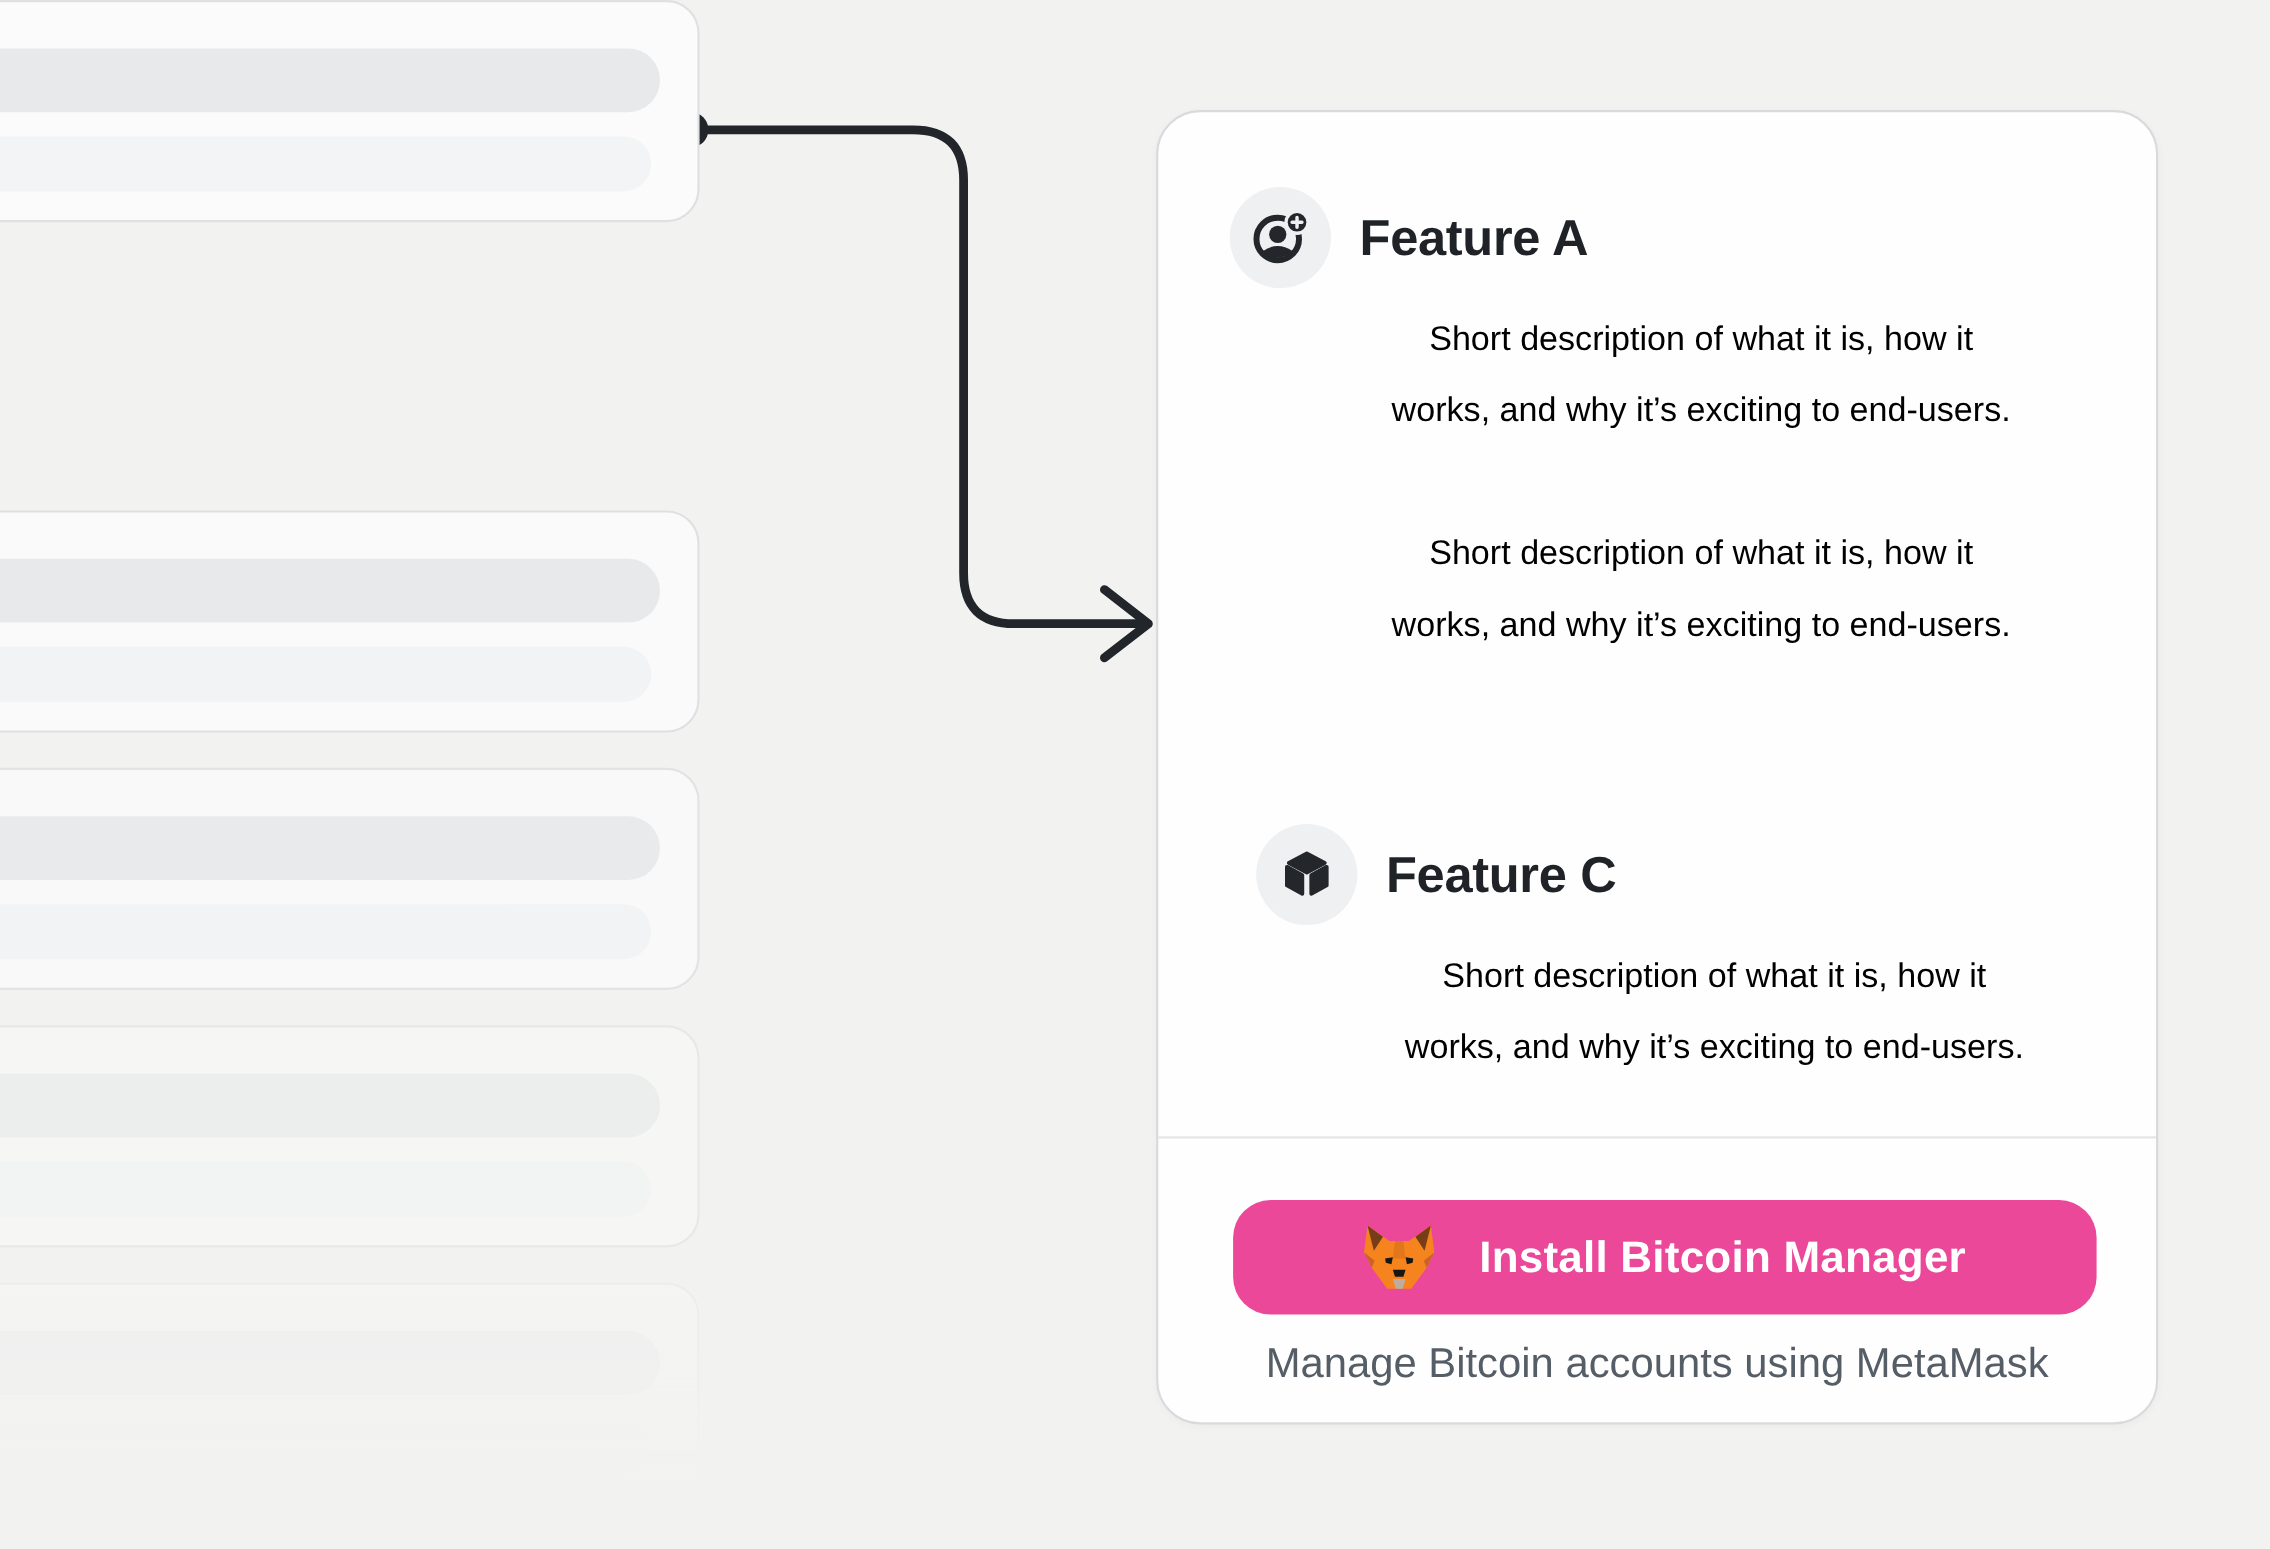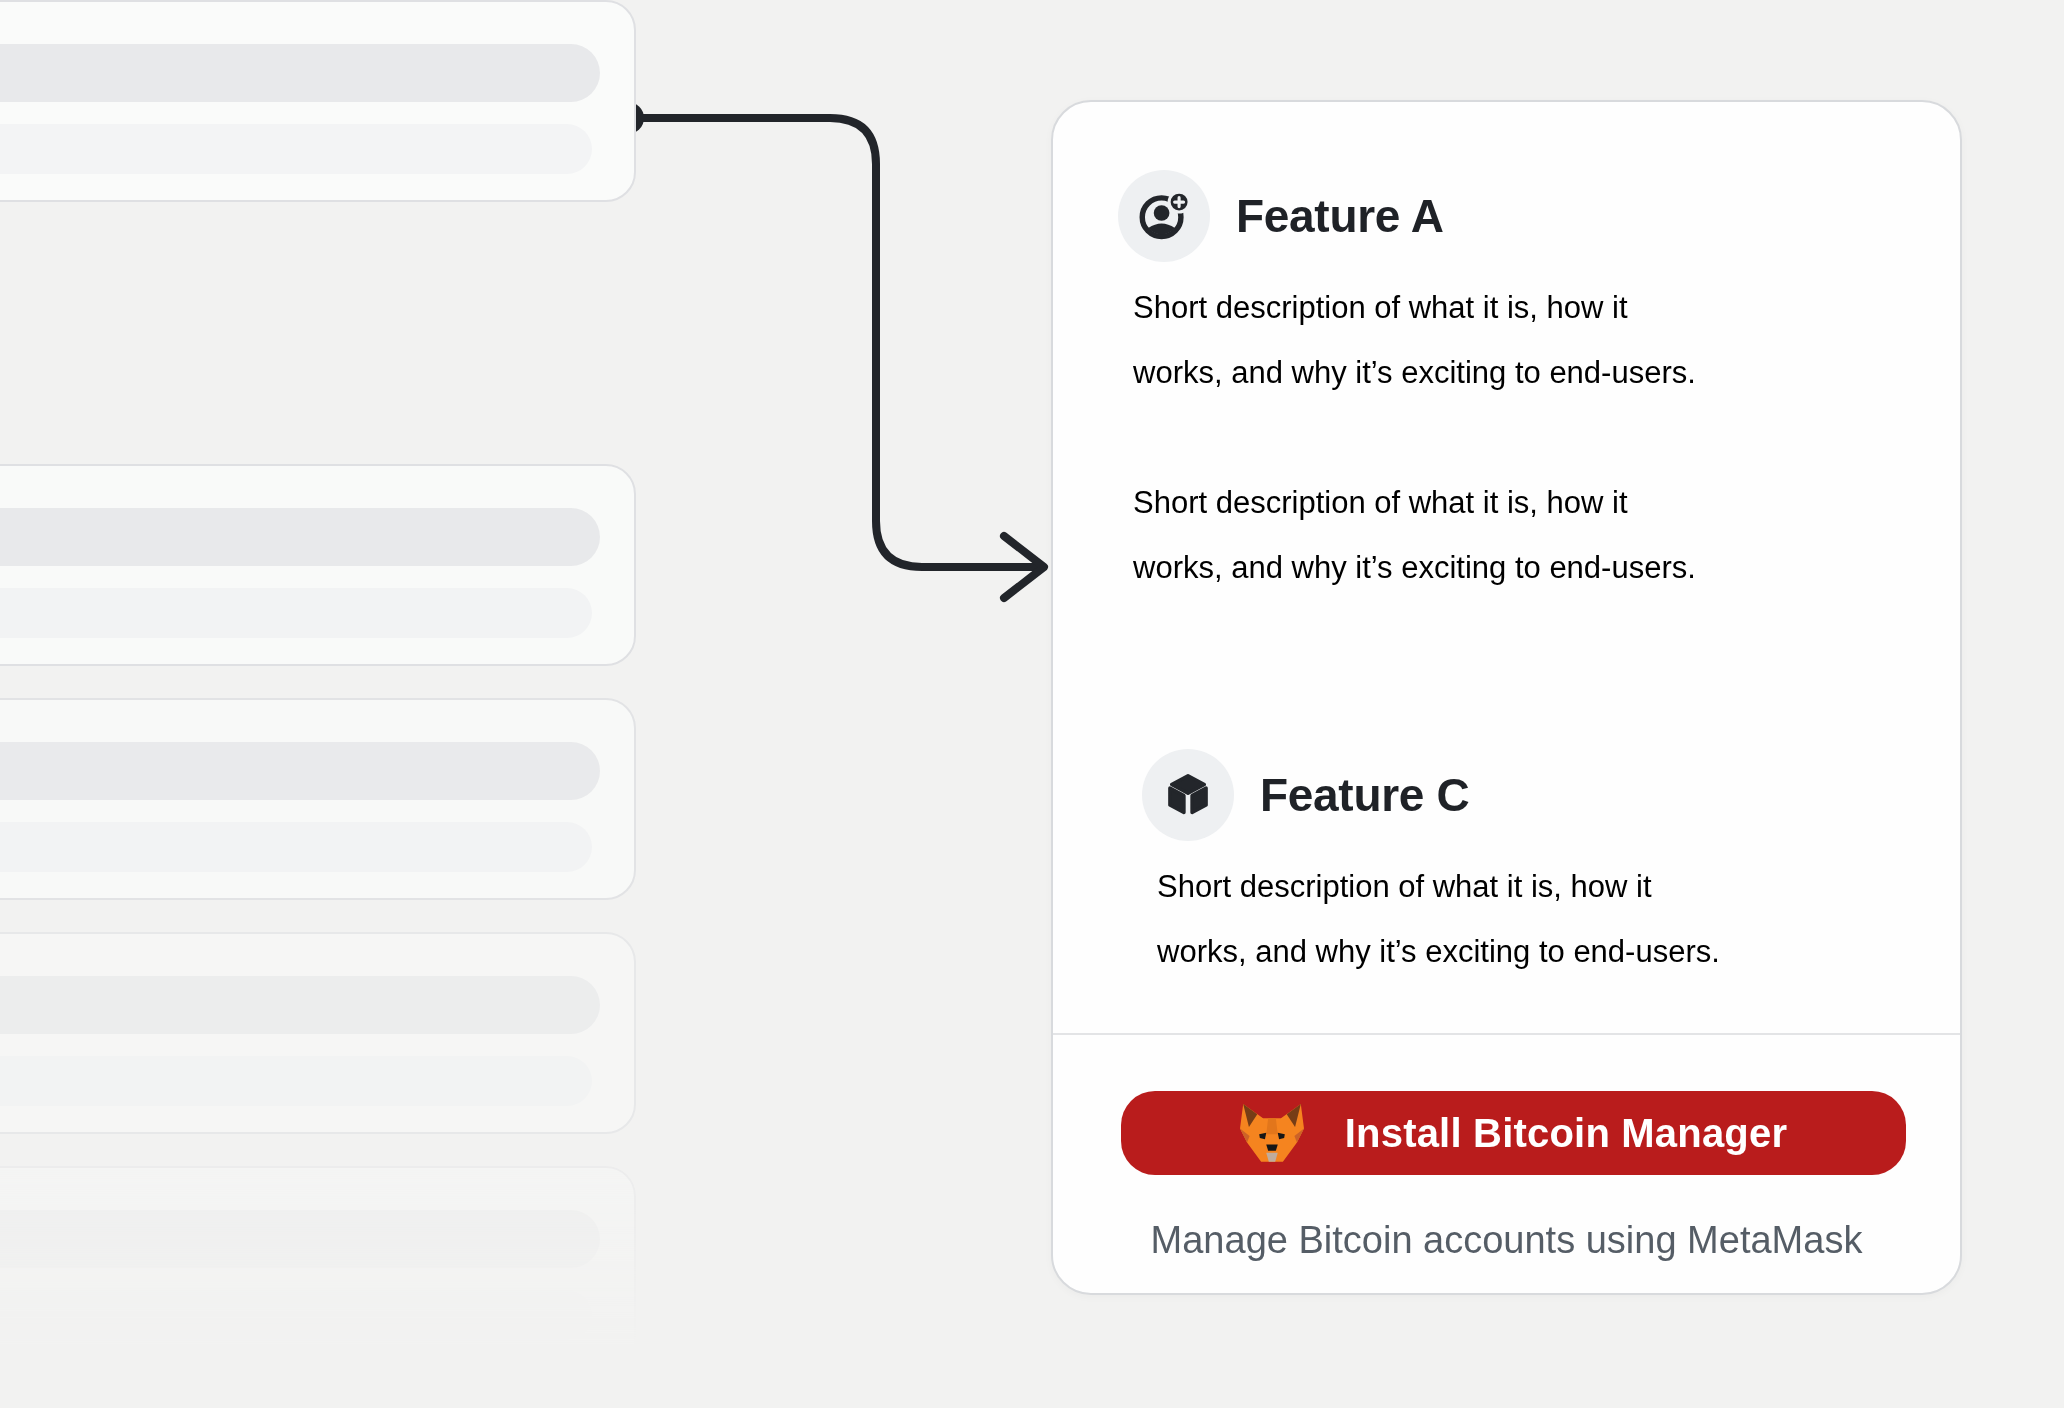--- a/index.html
+++ b/index.html
@@ -43,42 +43,42 @@
   .skel-line.a{top:42px;height:58px;width:682px;background:#e8e9eb;}
   .skel-line.b{top:122px;height:50px;width:674px;background:#f3f4f5;}
 
   
   .card{
     position:absolute;left:1051px;top:100px;width:911px;height:1195px;
     background:#fefefe;border:2px solid #d8dadd;border-radius:40px;
     box-sizing:border-box;
     box-shadow:0 2px 8px rgba(0,0,0,.03);
   }
-  .feature{position:absolute;left:0;right:0;}
+  .feature{position:absolute;left:0;right:0;text-align:center;}
   .feature.fa{top:68px;}
   .feature.fb{top:355px;}
   .feature.fc{top:647px;padding-left:24px;}
   .feature-row{display:flex;align-items:center;gap:26px;margin-left:65px;}
   .icon-circle{
     width:92px;height:92px;border-radius:50%;background:#eef0f2;
     display:flex;align-items:center;justify-content:center;flex:0 0 auto;
   }
   .feature-title{
     font-size:46px;font-weight:700;color:#1f2227;letter-spacing:-.3px;
   }
   .feature-desc{
     margin:13px 0 0 80px;
     font-size:31px;line-height:65px;color:#000000;
   }
   .divider{
     position:absolute;left:0;right:0;top:931px;height:2px;background:#e3e4e6;
   }
   .cta-button{
-    position:absolute;left:68px;top:989px;width:785px;height:84px;
-    background:#b91c1c;border:none;border-radius:34px;
+    position:absolute;left:68px;top:989px;width:785px;height:104px;
+    background:#ec4899;border:none;border-radius:34px;
     display:flex;align-items:center;justify-content:center;gap:41px;
     cursor:pointer;
   }
   .cta-button span{
     font-family:"Liberation Sans", sans-serif;
     font-size:40px;font-weight:700;color:#ffffff;letter-spacing:.2px;
   }
   .cta-caption{
     position:absolute;left:0;right:0;top:1117px;
     text-align:center;font-size:38px;color:#555d66;

